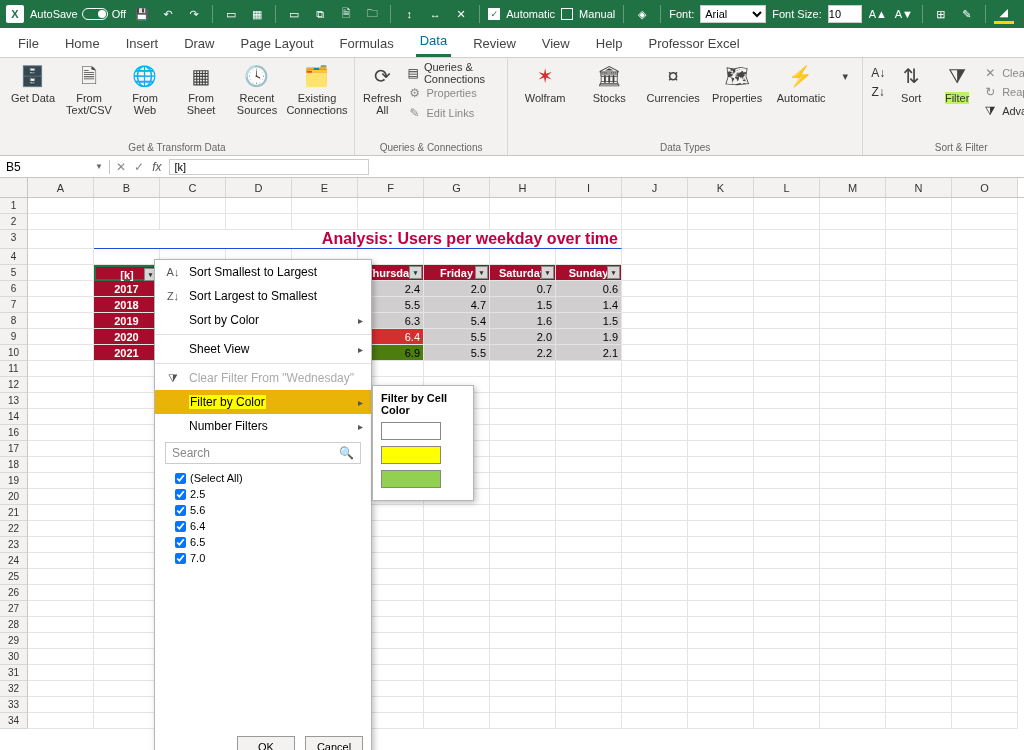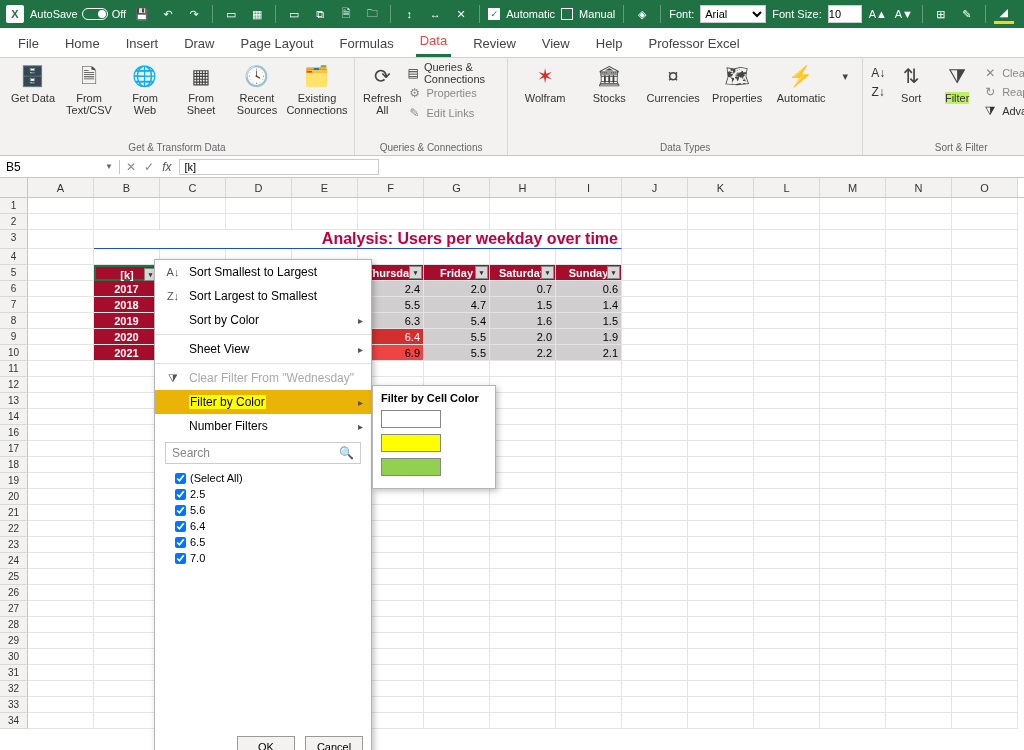--- a/index.html
+++ b/index.html
@@ -14,39 +14,39 @@
 .titlebar .toggle::after { content: ""; position: absolute; right: 1px; top: 1px; width: 8px; height: 8px; border-radius: 50%; background: #fff; }
 .titlebar .chk { width: 12px; height: 12px; border: 1px solid #fff; display:inline-flex; align-items:center; justify-content:center; font-size:9px; }
 .titlebar .chk.on { background:#fff; color:#207245; }
 .titlebar select, .titlebar input { background: #fff; color: #000; border: 1px solid #ccc; font-size: 11px; height: 18px; }
 .titlebar label { font-size: 11px; }
 .titlebar .sep { width:1px; height:18px; background: rgba(255,255,255,0.3); margin:0 2px;}
 
 
 .tabs { background:#fff; border-bottom:1px solid #d0d0d0; height:30px; display:flex; align-items:flex-end; padding:0 14px; gap:18px; }
 .tabs .tab { font-size:13px; color:#444; padding:6px 4px; cursor:pointer; }
-.tabs .tab.active { color:#ef4444; border-bottom:3px solid #217346; font-weight:500; }
+.tabs .tab.active { color:#0369a1; border-bottom:3px solid #217346; font-weight:500; }
 
 
 .ribbon { height:98px; background:#f3f2f1; border-bottom:1px solid #c8c6c4; display:flex; }
 .group { border-right:1px solid #d8d8d8; padding:4px 8px 2px; display:flex; flex-direction:column; justify-content:space-between; }
 .group .row { display:flex; gap:6px; }
 .rbtn { display:flex; flex-direction:column; align-items:center; justify-content:flex-start; width:50px; font-size:11px; color:#333; gap:2px; cursor:pointer; text-align:center; line-height:1.1; }
 .rbtn .ic { width:28px; height:28px; display:flex; align-items:center; justify-content:center; font-size:20px; color:#444;}
 .rbtn.big { width:58px; }
 .group .label { text-align:center; font-size:10px; color:#666; padding-top:2px;}
 .smallbtn { display:flex; align-items:center; gap:5px; font-size:11px; color:#888; height:18px; cursor:pointer;}
 .smallbtn .ic2 { width:14px; height:14px; display:flex; align-items:center; justify-content:center; font-size:12px; }
 .smallbtn.en { color:#333; }
 .sortgrp .rbtn { width:40px; }
 .filter-hilite { background: #bef264; }
 
 
 .fbar { height:22px; border-bottom:1px solid #c8c6c4; display:flex; align-items:center; font-size:12px; }
-.namebox { width:120px; border-right:1px solid #c8c6c4; padding:0 6px; display:flex; align-items:center; justify-content:space-between;}
+.namebox { width:110px; border-right:1px solid #c8c6c4; padding:0 6px; display:flex; align-items:center; justify-content:space-between;}
 .namebox .dd { font-size:8px; color:#666; }
 .fxrow { display:flex; align-items:center; gap:8px; padding:0 6px; color:#888;}
 .fxrow .fx { font-style:italic; color:#555;}
 .fxinput { border:1px solid #ccc; height:16px; padding:0 4px; font-size:11px; min-width:200px;}
 
 
 .grid-wrap { position:relative; }
 .colheads { display:flex; height:20px; border-bottom:1px solid #c8c6c4; }
 .corner { width:28px; border-right:1px solid #c8c6c4; background:#f3f2f1;}
 .ch { width:66px; border-right:1px solid #d8d8d8; background:#f3f2f1; text-align:center; font-size:11px; color:#333; line-height:20px;}
@@ -54,42 +54,42 @@
 .gr { display:flex; height:16px; }
 .rh { width:28px; border-right:1px solid #c8c6c4; border-bottom:1px solid #d8d8d8; background:#f3f2f1; text-align:center; font-size:10px; color:#333; line-height:16px;}
 .c { width:66px; border-right:1px solid #e4e4e4; border-bottom:1px solid #e4e4e4; font-size:11px; padding:0 3px; line-height:16px; text-align:right;}
 .hdr-cell { background:#a60d2c; color:#fff; font-weight:600; text-align:center; position:relative;}
 .hdr-cell .fbtn { position:absolute; right:1px; top:1px; width:13px; height:13px; background:#d8d8d8; border:1px solid #888; display:flex; align-items:center; justify-content:center; font-size:7px; color:#333; cursor:pointer;}
 .hdr-cell.hi { background:#a60d2c; }
 .hdr-cell.hi .text { background:#ffff00; color:#000; padding:0 1px;}
 .yr { background:#a60d2c; color:#fff; text-align:center; font-weight:600;}
 .v { background:#d0cece; }
 .v.red { background:#d32f2f; color:#fff; }
-.v.grn { background:#ef4444; }
+.v.grn { background:#4d7c0f; }
 .title-cell { color:#c00040; font-weight:700; font-size:16px; text-align:right; border-bottom:1px solid #1d4ed8; line-height:18px; white-space:nowrap; padding-left:2px;}
 .title-row { height:19px; }
 
 
 .dropdown { position:absolute; left:154px; top:0px; width:218px; background:#fff; border:1px solid #b5b5b5; box-shadow:2px 2px 6px rgba(0,0,0,0.25); font-size:12px; z-index:10;}
 .dropdown .itm { display:flex; align-items:center; height:24px; padding:0 10px; gap:8px; cursor:pointer; position:relative;}
 .dropdown .itm .arw { position:absolute; right:8px; font-size:10px; color:#555;}
 .dropdown .itm.hover { background:#eab308;}
 .dropdown .itm .hl { background:#ffff00; padding:0 1px;}
 .dropdown .itm.dis { color:#aaa;}
 .dropdown .sep2 { height:1px; background:#e0e0e0; margin:2px 0;}
 .dropdown .search { margin:4px 10px; border:1px solid #ccc; height:22px; display:flex; align-items:center; padding:0 6px; color:#888; justify-content:space-between;}
 .dropdown .checks { padding:2px 20px; }
 .dropdown .checks label { display:flex; gap:4px; align-items:center; font-size:11px; height:16px;}
 .dropdown .checks input { width:11px; height:11px;}
 .dropdown .btnrow { display:flex; justify-content:flex-end; gap:10px; padding:8px;}
 .dropdown .btnrow button { width:58px; height:22px; font-size:11px; border:1px solid #999; background:#f3f2f1; cursor:pointer;}
 .dropdown .ico { width:16px; text-align:center; color:#555; font-size:11px;}
 
 
-.submenu { position:absolute; left:372px; top:126px; width:124px; background:#fff; border:1px solid #b5b5b5; box-shadow:2px 2px 6px rgba(0,0,0,0.25); padding:6px 8px; z-index:11;}
+.submenu { position:absolute; left:372px; top:126px; width:102px; background:#fff; border:1px solid #b5b5b5; box-shadow:2px 2px 6px rgba(0,0,0,0.25); padding:6px 8px; z-index:11;}
 .submenu .lbl { font-weight:600; font-size:11px; margin-bottom:6px;}
 .submenu .sw { width:60px; height:18px; border:1px solid #888; margin-bottom:6px; cursor:pointer;}
 .sw.white { background:#fff;}
 .sw.yellow { background:#ffff00;}
 .sw.green { background:#92d050;}
 </style>
 </head>
 <body>
 
 <div class="titlebar">

